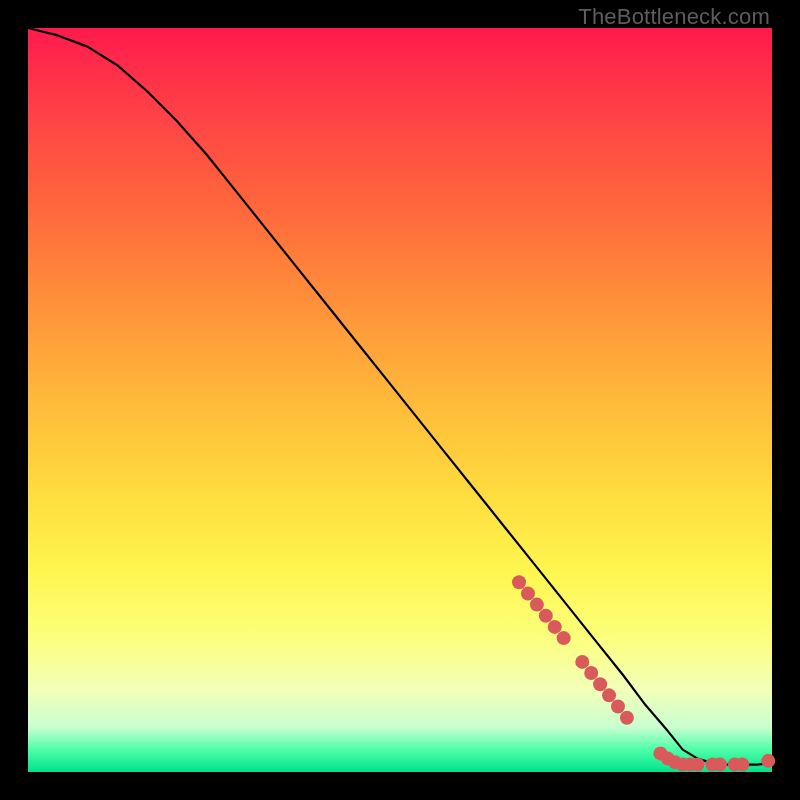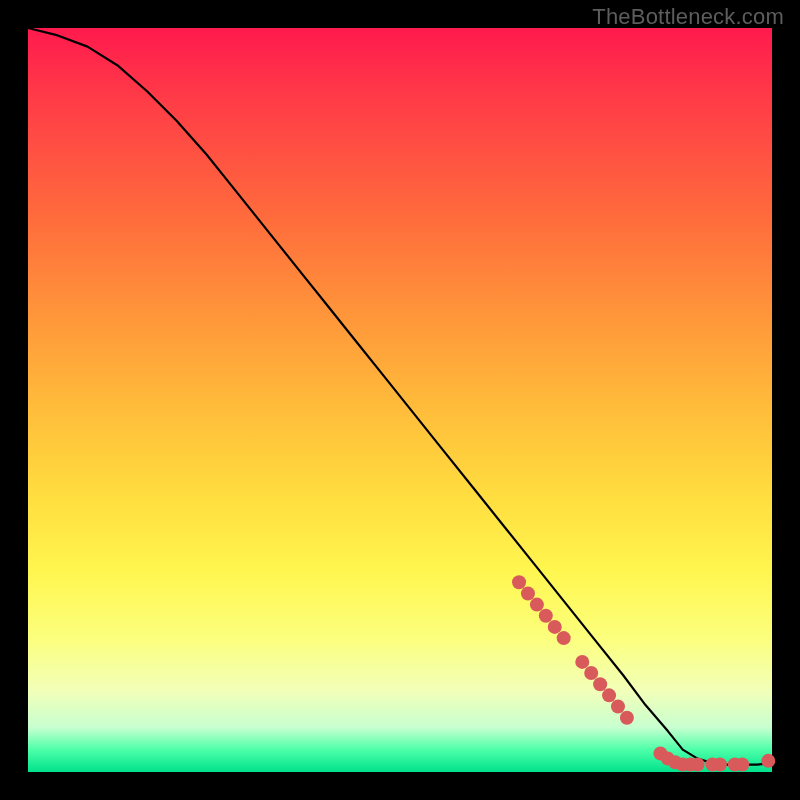--- a/index.html
+++ b/index.html
@@ -37,21 +37,21 @@
       #fcff7d 82%,
       #f2ffb8 89%,
       #c8ffd0 94%,
       #4dffa8 97%,
       #00e28c 100%
     );
   }
   .watermark {
     position: absolute;
     top: 4px;
-    right: 16px;
+    right: 30px;
     color: #5d5d5d;
     font-size: 22px;
     font-weight: 500;
     letter-spacing: 0.2px;
   }
   svg.curve {
     position: absolute;
     left: 0;
     top: 0;
     width: 744px;

